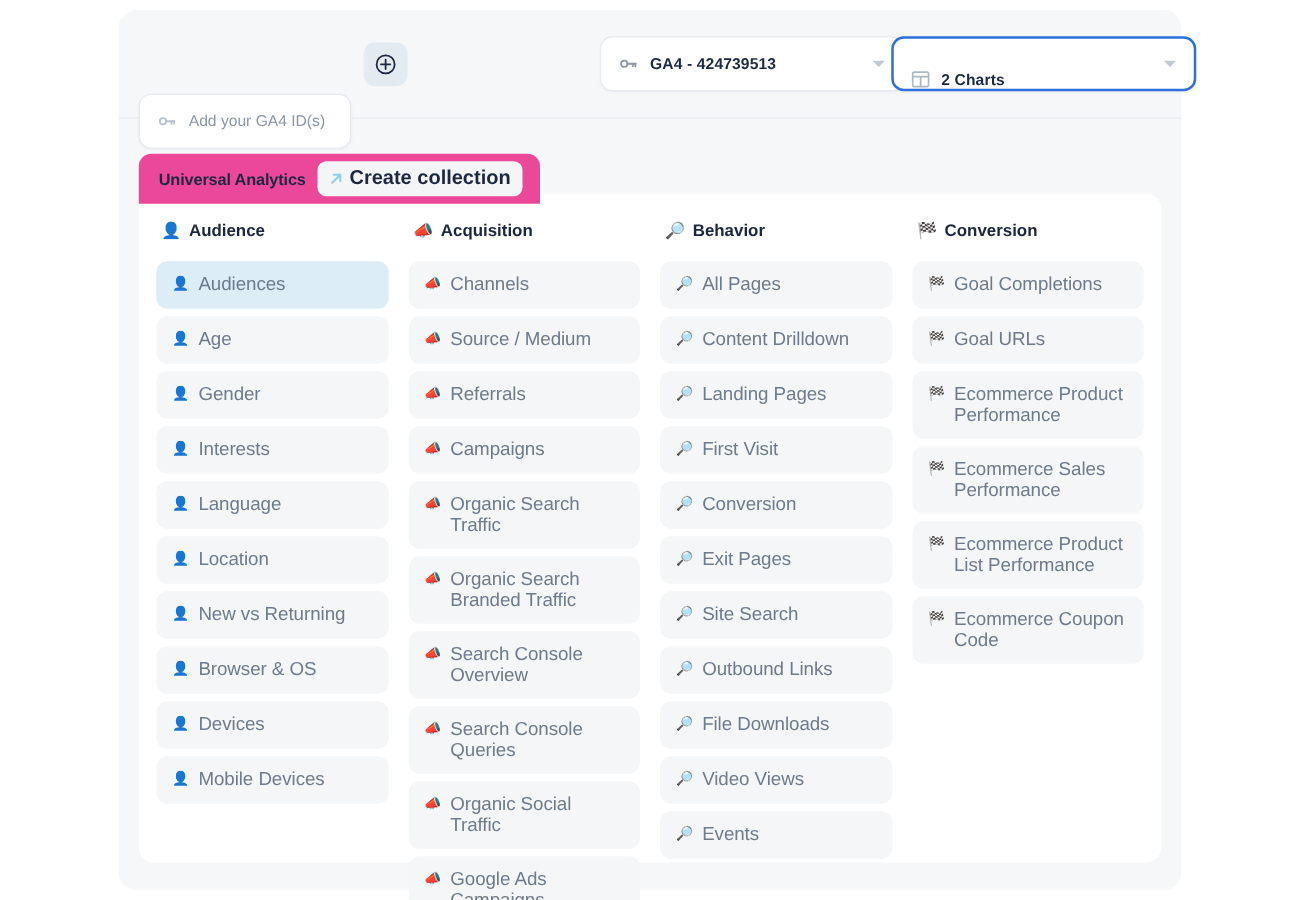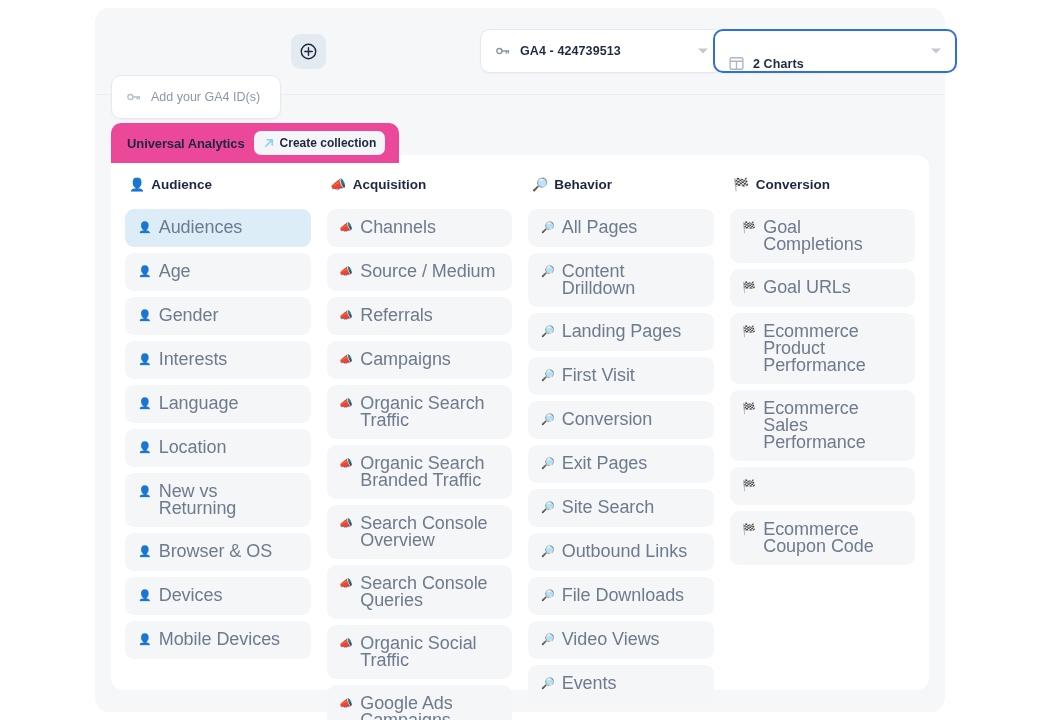--- a/index.html
+++ b/index.html
@@ -85,21 +85,21 @@
   .create-chip {
     margin-left: 9px;
     display: flex; align-items: center;
     gap: 5px;
     background: #f3f5f7;
     border-radius: 7px;
     padding: 5px 9px;
     cursor: pointer;
   }
   .create-chip span {
-    font-size: 12px; font-weight: bold; color: #1c2742;
+    font-size: 16px; font-weight: bold; color: #1c2742;
   }
 
   
   .panel {
     position: absolute;
     left: 16px; top: 147px;
     width: 818px; height: 535px;
     background: #ffffff;
     border-radius: 0 12px 12px 12px;
     padding: 16px 14px 0 14px;
@@ -116,21 +116,21 @@
     background: #f4f6f8;
     border-radius: 9px;
     min-height: 38px;
     margin-bottom: 6px;
     padding: 10px 12px 10px 13px;
     display: flex; align-items: flex-start; gap: 7px;
     cursor: pointer;
   }
   .item.selected { background: #dcedf8; }
   .item .lbl {
-    font-size: 18px; color: #6d7b8d;
+    font-size: 15px; color: #6d7b8d;
     line-height: 17px; letter-spacing: -.05px;
   }
   .item .ic { font-size: 11px; line-height: 17px; flex: 0 0 auto; }
 </style>
 </head>
 <body>
 
 <div class="app-frame">
 
   <div class="toolbar">
@@ -343,20 +343,21 @@
           <div class="item">
             <span class="ic">🏁</span>
             <span class="lbl">Ecommerce Product Performance</span>
           </div>
           <div class="item">
             <span class="ic">🏁</span>
             <span class="lbl">Ecommerce Sales Performance</span>
           </div>
           <div class="item">
             <span class="ic">🏁</span>
+            <span class="lbl">Ecommerce Product List Performance</span>
           </div>
           <div class="item">
             <span class="ic">🏁</span>
             <span class="lbl">Ecommerce Coupon Code</span>
           </div>
         </div>
       </div>
   </div>
 </div>
 

